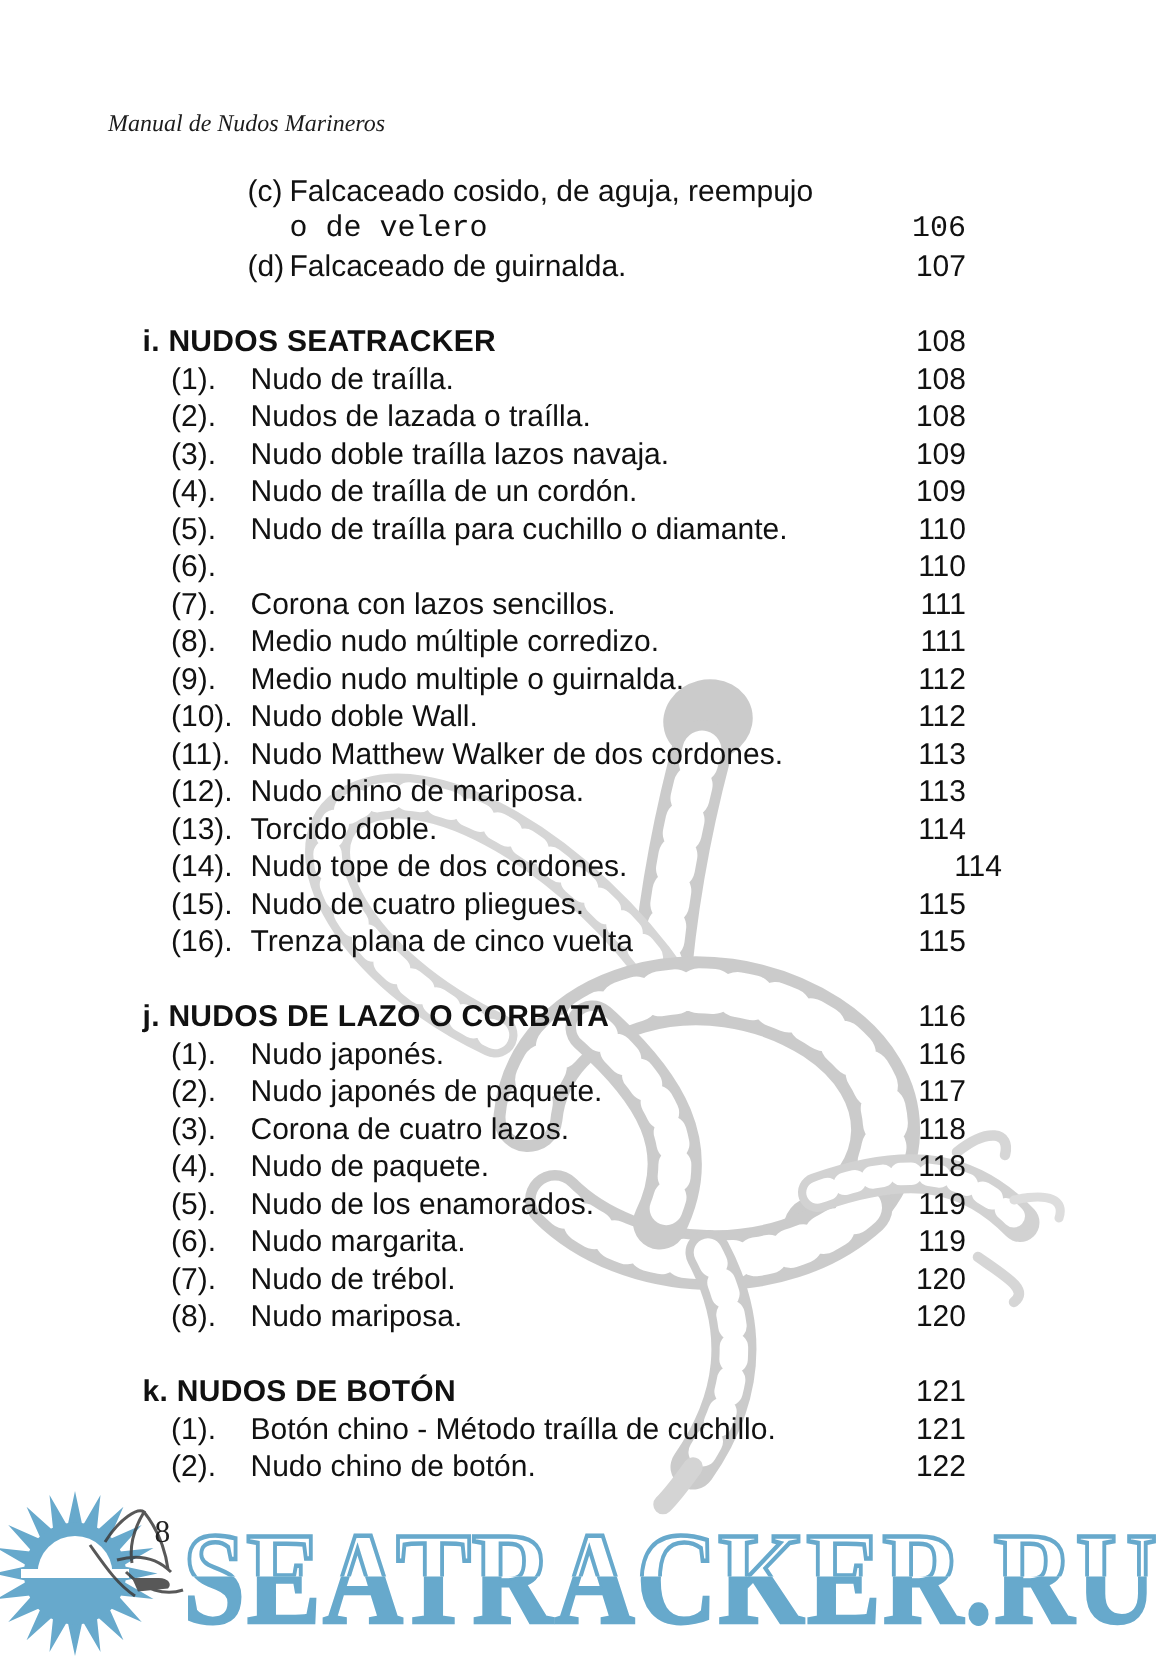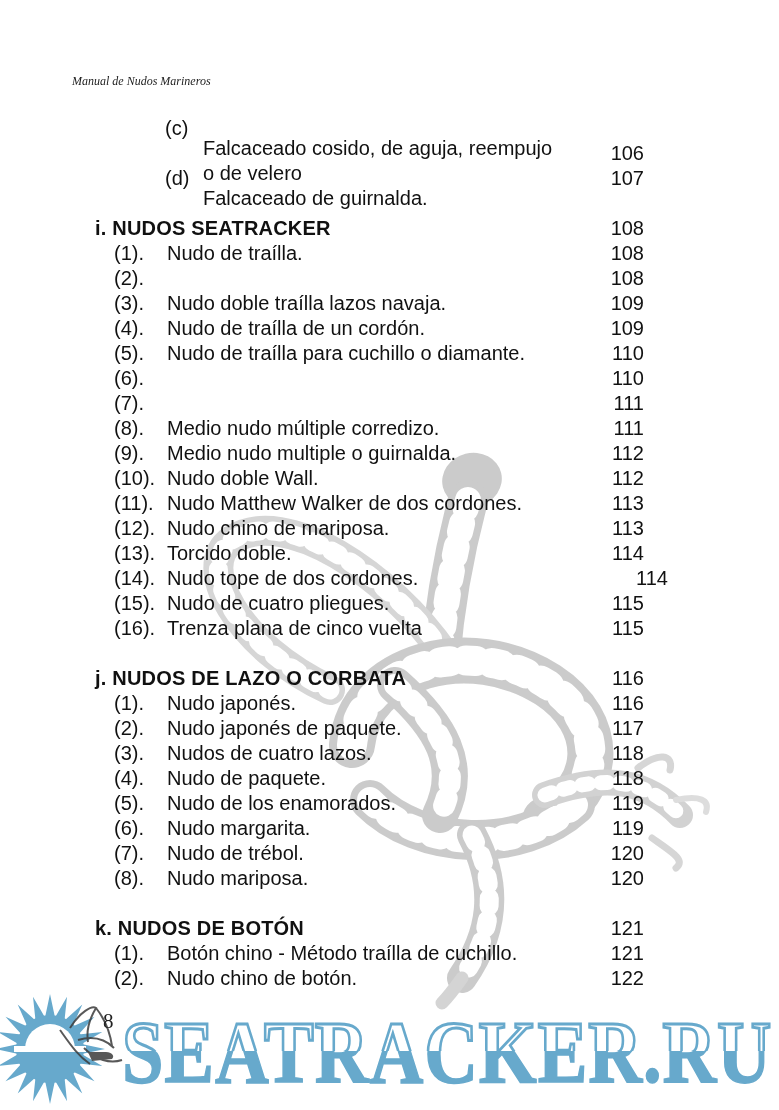--- a/index.html
+++ b/index.html
@@ -5,29 +5,29 @@
   html,body{margin:0;padding:0;background:#fff;}
   .page{
     position:relative;width:779px;height:1110px;background:var(--paper,#fff);
     overflow:hidden;font-family:"Liberation Sans","DejaVu Sans",sans-serif;
   }
   svg.bg{position:absolute;left:0;top:0;z-index:0;}
   .content{position:absolute;left:0;top:0;width:779px;height:1110px;z-index:1;}
   .running-header{
     position:absolute;left:72px;top:74px;
     font-family:"Liberation Serif","DejaVu Serif",serif;
-    font-style:italic;font-size:12px;color:#1c1c1c;white-space:nowrap;
+    font-style:italic;font-size:16px;color:#1c1c1c;white-space:nowrap;
   }
   .row{position:absolute;left:0;width:779px;height:24px;line-height:24px;
        font-size:20px;color:var(--ink,#111);white-space:nowrap;}
   .sec-title{position:absolute;left:95px;font-weight:bold;letter-spacing:0.2px;}
   .item-num{position:absolute;left:114px;}
   .item-text{position:absolute;left:167px;}
   .cont-label{position:absolute;left:165px;}
-  .cont-text{position:absolute;left:203px;margin-top:20px;}
+  .cont-text{position:absolute;left:193px;}
   .page-col{position:absolute;right:135px;}
   .folio{
     position:absolute;left:103px;top:1009px;
     font-family:"Liberation Serif","DejaVu Serif",serif;
     font-size:21px;color:#222;
   }
   .wm-text{
     font-family:"Liberation Serif","DejaVu Serif",serif;
     font-weight:bold;letter-spacing:1px;
   }
@@ -93,40 +93,41 @@
     </g>
   </svg>
 
   <div class="content">
     <div class="running-header">Manual de Nudos Marineros</div>
     <div id="toc">
         <div class="row" style="top: 116px;">
           <span class="cont-label">(c)</span>
           <span class="cont-text">Falcaceado cosido, de aguja, reempujo</span>
         </div>
-        <div class="row" style="top: 141px;">
+        <div class="row" style="top: 141px; font-family: Liberation Mono, monospace;">
           <span class="cont-text">o de velero</span>
           <span class="page-col">106</span>
         </div>
         <div class="row" style="top: 166px;">
           <span class="cont-label">(d)</span>
           <span class="cont-text">Falcaceado de guirnalda.</span>
           <span class="page-col">107</span>
         </div>
         <div class="row" style="top: 216px;">
           <span class="sec-title">i. NUDOS SEATRACKER</span>
           <span class="page-col">108</span>
         </div>
         <div class="row" style="top: 241px;">
           <span class="item-num">(1).</span>
           <span class="item-text">Nudo de traílla.</span>
           <span class="page-col">108</span>
         </div>
         <div class="row" style="top: 266px;">
           <span class="item-num">(2).</span>
+          <span class="item-text">Nudos de lazada o traílla.</span>
           <span class="page-col">108</span>
         </div>
         <div class="row" style="top: 291px;">
           <span class="item-num">(3).</span>
           <span class="item-text">Nudo doble traílla lazos navaja.</span>
           <span class="page-col">109</span>
         </div>
         <div class="row" style="top: 316px;">
           <span class="item-num">(4).</span>
           <span class="item-text">Nudo de traílla de un cordón.</span>
@@ -136,20 +137,21 @@
           <span class="item-num">(5).</span>
           <span class="item-text">Nudo de traílla para cuchillo o diamante.</span>
           <span class="page-col">110</span>
         </div>
         <div class="row" style="top: 366px;">
           <span class="item-num">(6).</span>
           <span class="page-col">110</span>
         </div>
         <div class="row" style="top: 391px;">
           <span class="item-num">(7).</span>
+          <span class="item-text">Corona con lazos sencillos.</span>
           <span class="page-col">111</span>
         </div>
         <div class="row" style="top: 416px;">
           <span class="item-num">(8).</span>
           <span class="item-text">Medio nudo múltiple corredizo.</span>
           <span class="page-col">111</span>
         </div>
         <div class="row" style="top: 441px;">
           <span class="item-num">(9).</span>
           <span class="item-text">Medio nudo multiple o guirnalda.</span>
@@ -199,21 +201,21 @@
           <span class="item-text">Nudo japonés.</span>
           <span class="page-col">116</span>
         </div>
         <div class="row" style="top: 716px;">
           <span class="item-num">(2).</span>
           <span class="item-text">Nudo japonés de paquete.</span>
           <span class="page-col">117</span>
         </div>
         <div class="row" style="top: 741px;">
           <span class="item-num">(3).</span>
-          <span class="item-text">Nudos de cuatro lazos.</span>
+          <span class="item-text">Corona de cuatro lazos.</span>
           <span class="page-col">118</span>
         </div>
         <div class="row" style="top: 766px;">
           <span class="item-num">(4).</span>
           <span class="item-text">Nudo de paquete.</span>
           <span class="page-col">118</span>
         </div>
         <div class="row" style="top: 791px;">
           <span class="item-num">(5).</span>
           <span class="item-text">Nudo de los enamorados.</span>

